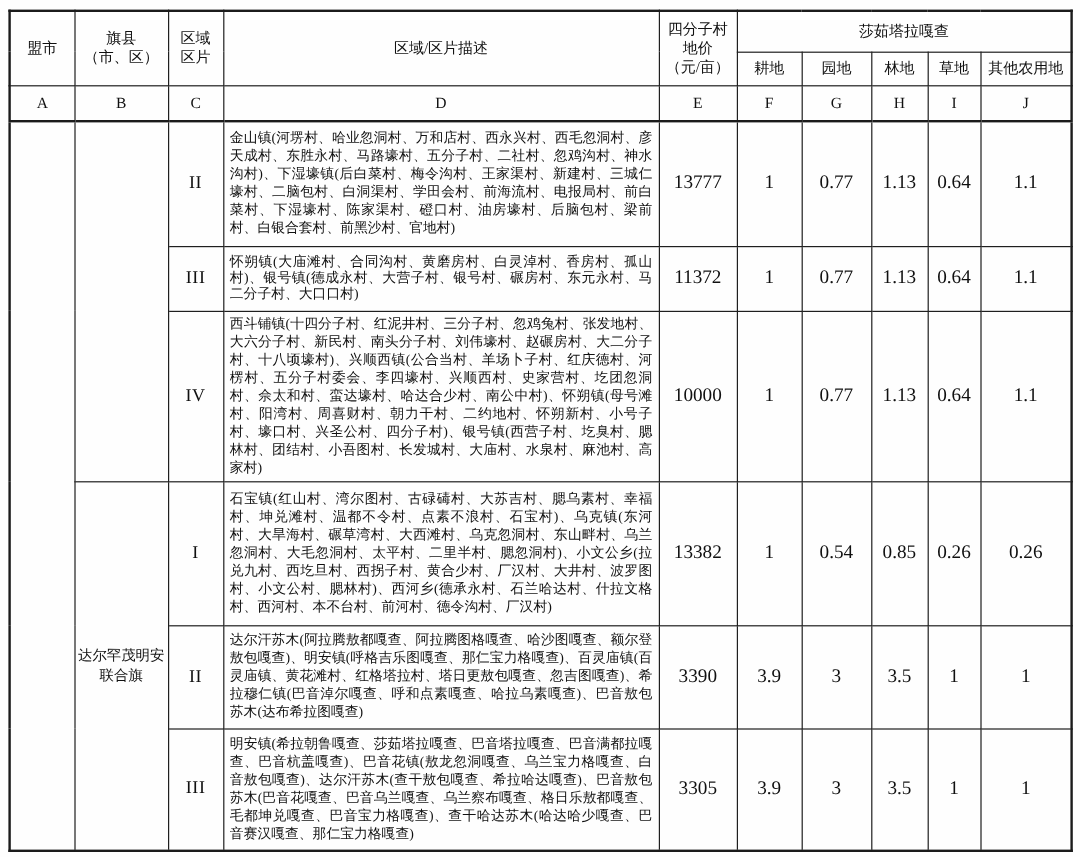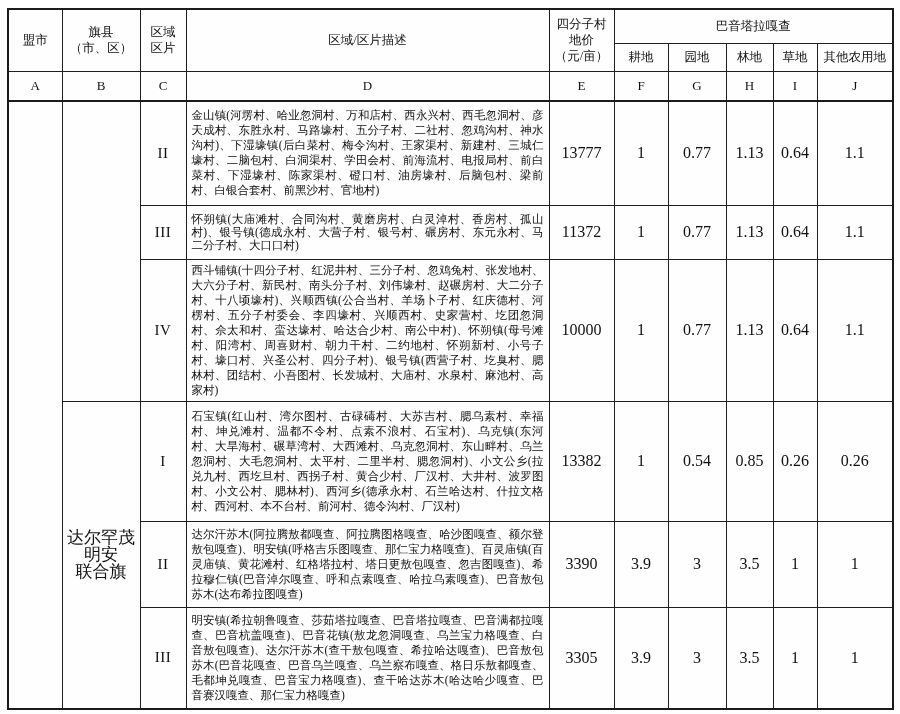--- a/index.html
+++ b/index.html
@@ -37,21 +37,21 @@
   .letter { font-size: 13px; }
   .zone { font-size: 15px; letter-spacing: 0.5px; }
   .num { font-size: 16px; }
   .desc {
     text-align: justify;
     padding: 3px 5px 3px 5px;
     font-size: 11.5px;
     line-height: 15px;
   }
   .desc.tight { line-height: 13px; margin-left: 13px; }
-  .county { font-size: 17px; line-height: 17px; }
+  .county { font-size: 12px; line-height: 17px; }
   tr.hr1 { height: 34px; }
   tr.hr2 { height: 28px; }
   tr.letters-row { height: 30px; }
   tr.r1 { height: 104px; }
   tr.r2 { height: 54px; }
   tr.r3 { height: 136px; }
   tr.r4 { height: 120px; }
   tr.r5 { height: 86px; }
   tr.r6 { height: 102px; }
 </style>
@@ -76,21 +76,21 @@
       <tr class="hr1">
         <th rowspan="2" class="hdr">盟市</th>
         <th rowspan="2" class="hdr preline">旗县
 （市、区）</th>
         <th rowspan="2" class="hdr preline">区域
 区片</th>
         <th rowspan="2" class="hdr">区域/区片描述</th>
         <th rowspan="2" class="hdr preline">四分子村
 地价
 （元/亩）</th>
-        <th colspan="5" class="hdr">巴音塔拉嘎查</th>
+        <th colspan="5" class="hdr">莎茹塔拉嘎查</th>
       </tr>
       <tr class="hr2">
         <th class="hdr">耕地</th>
         <th class="hdr">园地</th>
         <th class="hdr">林地</th>
         <th class="hdr">草地</th>
         <th class="hdr">其他农用地</th>
       </tr>
       <tr class="letters-row">
         <th class="letter">A</th>

